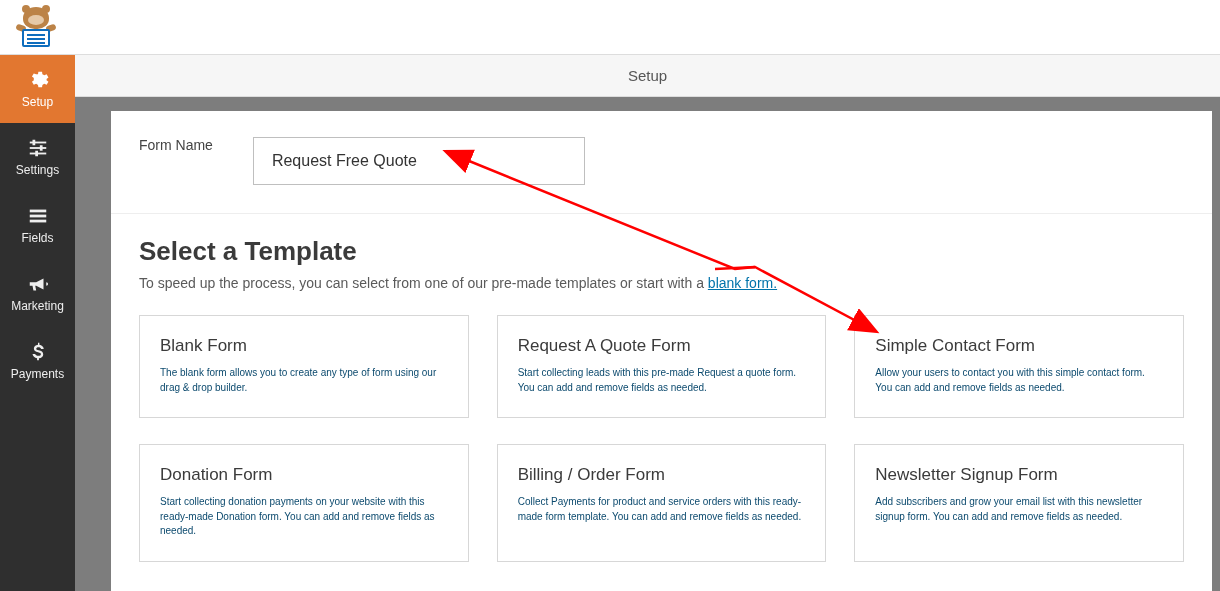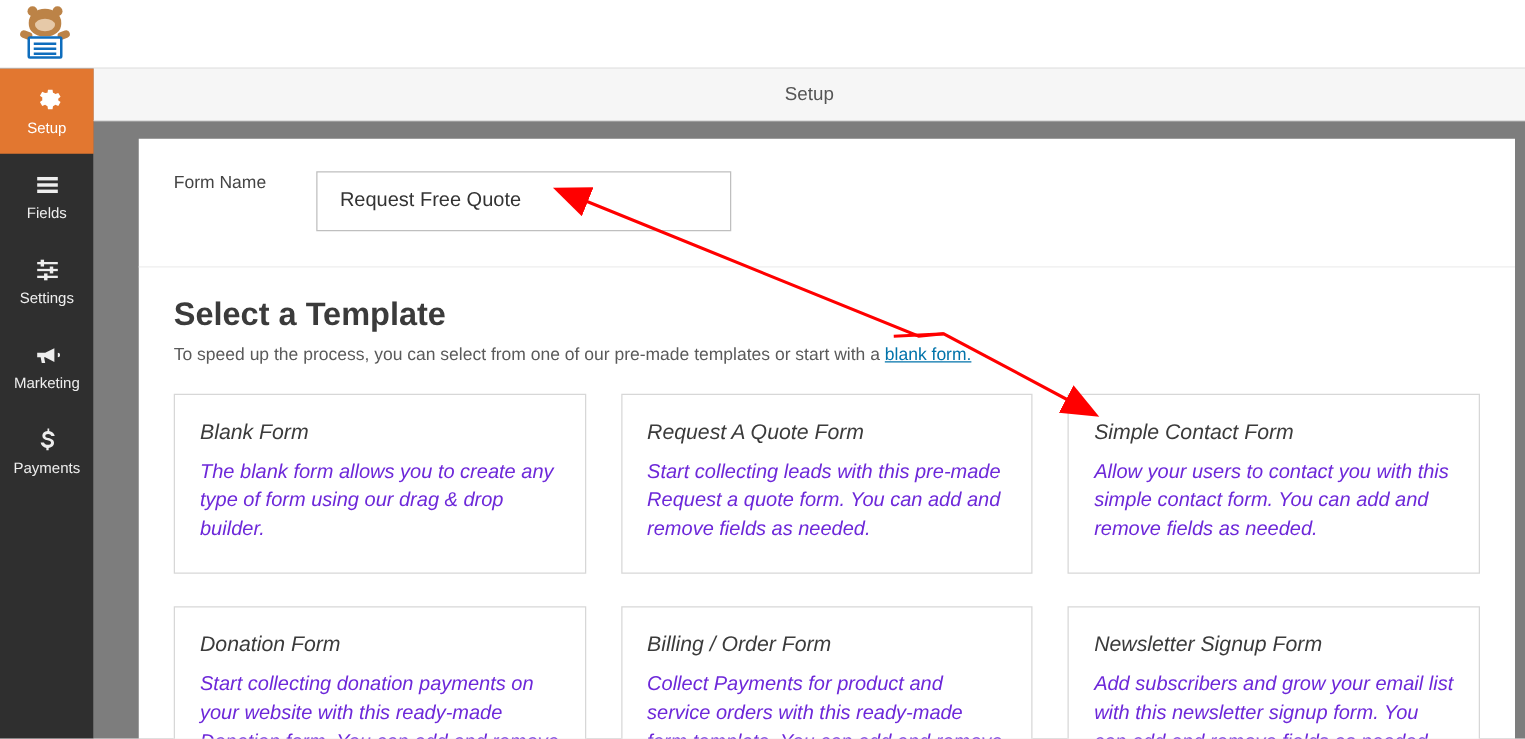--- a/index.html
+++ b/index.html
@@ -77,24 +77,23 @@
   .intro { font-size: 14px; color: #5a5a5a; margin-bottom: 24px; }
   .intro a { color: #0073aa; text-decoration: underline; }
 
   .cards {
     display: grid; grid-template-columns: repeat(3, 1fr);
     gap: 26px 28px; align-items: stretch;
   }
   .card {
     border: 1px solid #d7d7d7; background: #fff; padding: 20px 20px 22px 20px;
     cursor: pointer;
-    font-style: italic;
   }
   .card h3 { font-size: 17px; font-weight: 400; color: #3b3b3b; margin-bottom: 10px; }
-  .card p { font-size: 16px; color: #6d28d9; line-height: 1.45; }
+  .card p { font-size: 10px; color: #0c4a6e; line-height: 1.45; }
 
   
   .arrows { position: absolute; top: 97px; left: 75px; right: 0; bottom: 0; pointer-events: none; }
   .arrows svg { width: 100%; height: 100%; display: block; }
 </style>
 </head>
 <body>
 
 <div class="topstrip">
   <div class="mascot">
@@ -113,43 +112,43 @@
     <span class="icon">
       <svg viewBox="0 0 24 24" fill="currentColor">
           <path d="M12 8a4 4 0 1 0 .001 8.001A4 4 0 0 0 12 8zm9.4 4a7.5 7.5 0 0 0-.1-1.2l2.1-1.6-2-3.4-2.5 1a7.6 7.6 0 0 0-2.1-1.2l-.4-2.6h-4l-.4 2.6A7.6 7.6 0 0 0 9.9 5.8l-2.5-1-2 3.4 2.1 1.6c-.1.4-.1.8-.1 1.2s0 .8.1 1.2l-2.1 1.6 2 3.4 2.5-1c.6.5 1.3.9 2.1 1.2l.4 2.6h4l.4-2.6c.8-.3 1.5-.7 2.1-1.2l2.5 1 2-3.4-2.1-1.6c.1-.4.1-.8.1-1.2z"></path>
         </svg>
     </span>
     <span class="lbl">Setup</span>
   </div>
   <div class="side-item">
     <span class="icon">
       <svg viewBox="0 0 24 24" fill="currentColor">
-          <rect x="3" y="5" width="18" height="3"></rect>
-          <rect x="3" y="10.5" width="18" height="3"></rect>
-          <rect x="3" y="16" width="18" height="3"></rect>
-        </svg>
-    </span>
-    <span class="lbl">Fields</span>
-  </div>
-  <div class="side-item">
-    <span class="icon">
-      <svg viewBox="0 0 24 24" fill="currentColor">
         <rect x="3" y="5" width="18" height="2"></rect>
           <rect x="6" y="3" width="3" height="6"></rect>
         <rect x="3" y="11" width="18" height="2"></rect>
           <rect x="14" y="9" width="3" height="6"></rect>
         <rect x="3" y="17" width="18" height="2"></rect>
           <rect x="9" y="15" width="3" height="6"></rect>
       </svg>
     </span>
     <span class="lbl">Settings</span>
   </div>
   <div class="side-item">
     <span class="icon">
       <svg viewBox="0 0 24 24" fill="currentColor">
+          <rect x="3" y="5" width="18" height="3"></rect>
+          <rect x="3" y="10.5" width="18" height="3"></rect>
+          <rect x="3" y="16" width="18" height="3"></rect>
+        </svg>
+    </span>
+    <span class="lbl">Fields</span>
+  </div>
+  <div class="side-item">
+    <span class="icon">
+      <svg viewBox="0 0 24 24" fill="currentColor">
           <path d="M3 10v4h3l1 5h3l-1-5h1l8 4V6l-8 4H3zm18 0a2 2 0 0 1 0 4v-4z"></path>
         </svg>
     </span>
     <span class="lbl">Marketing</span>
   </div>
   <div class="side-item">
     <span class="icon">
       <svg viewBox="0 0 24 24" fill="currentColor">
           <path d="M12 2v2.1c-2.8.4-4.5 2-4.5 4.1 0 2.3 1.8 3.4 4.6 4.1 2.3.6 3 1.1 3 2.1 0 1-.9 1.8-2.7 1.8-1.8 0-3-.8-3.5-2H6c.4 2.5 2.3 4.2 5 4.7V21h2v-2.1c2.9-.4 4.7-2.1 4.7-4.3 0-2.6-2-3.7-4.9-4.4-2.1-.5-2.7-1-2.7-1.8 0-.9.9-1.6 2.4-1.6 1.5 0 2.5.7 2.9 1.8h2.9c-.4-2.3-2.1-3.9-4.8-4.4V2h-2z"></path>
         </svg>

